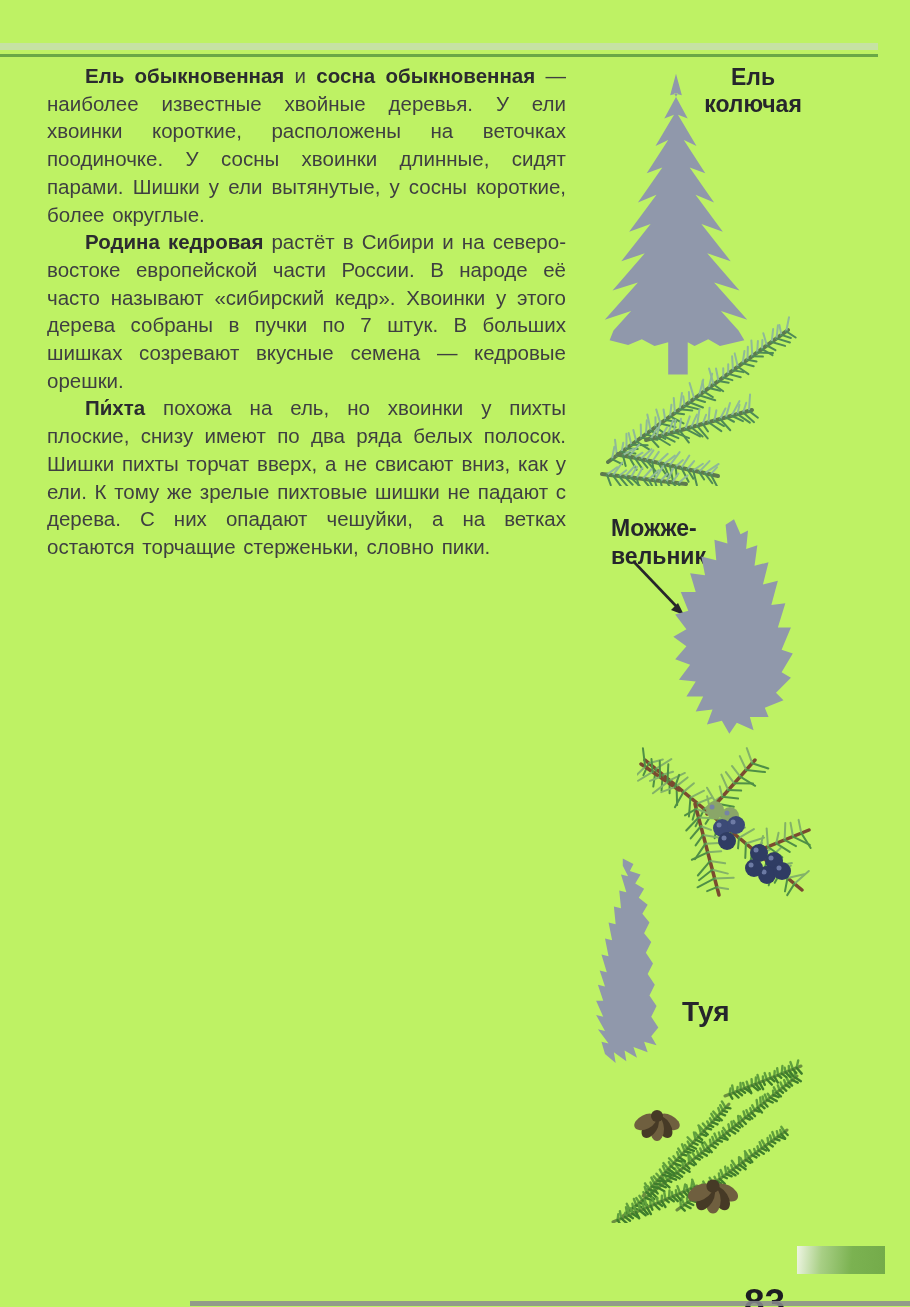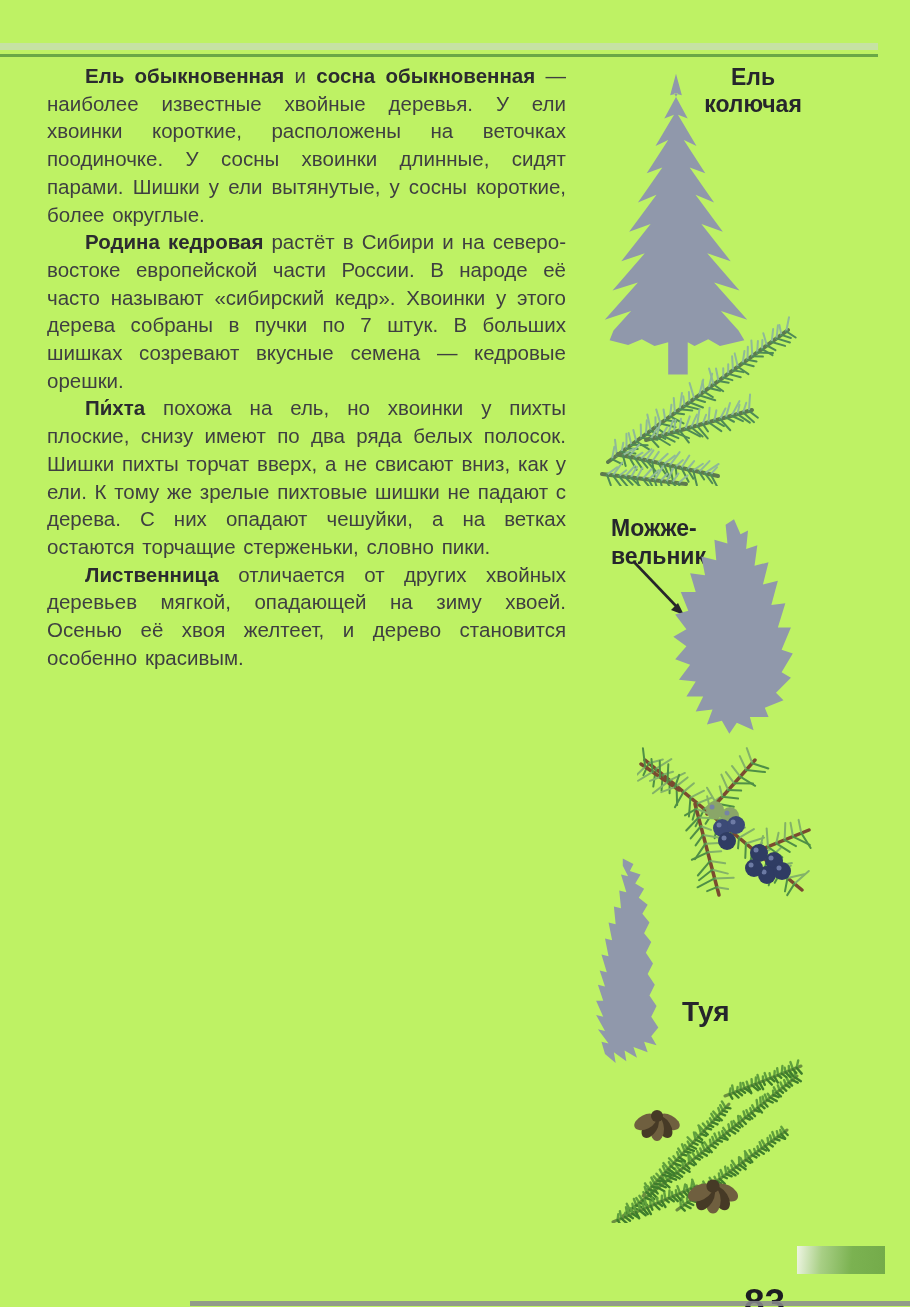--- a/index.html
+++ b/index.html
@@ -37,21 +37,20 @@
 
 <div class="page">
 
   <div class="rule-light"></div>
   <div class="rule-dark"></div>
 
   <div class="text-col" id="text-col">
       <p><b>Ель обыкновенная</b><span> и </span><b>сосна обыкновенная</b><span> — наиболее известные хвойные деревья. У ели хвоинки короткие, расположены на веточках поодиночке. У сосны хвоинки длинные, сидят парами. Шишки у ели вытянутые, у сосны короткие, более округлые.</span></p>
       <p><b>Родина кедровая</b><span> растёт в Сибири и на северо-востоке европейской части России. В народе её часто называют «сибирский кедр». Хвоинки у этого дерева собраны в пучки по 7 штук. В больших шишках созревают вкусные семена — кедровые орешки.</span></p>
       <p><b>Пи́хта</b><span> похожа на ель, но хвоинки у пихты плоские, снизу имеют по два ряда белых полосок. Шишки пихты торчат вверх, а не свисают вниз, как у ели. К тому же зрелые пихтовые шишки не падают с дерева. С них опадают чешуйки, а на ветках остаются торчащие стерженьки, словно пики.</span></p>
-      <p><b>Лиственница</b><span> отличается от других хвойных деревьев мягкой, опадающей на зиму хвоей. Осенью её хвоя желтеет, и дерево становится особенно красивым.</span></p>
     </div>
 
   <svg class="abs" style="left:593px;top:70px" width="166" height="310" viewBox="0 0 170 310">
     <path d="M85,0 L91,22 83,20 97,46 87,42 106,74 93,68 115,102 99,96 124,132 105,124
              133,162 111,154 141,192 117,184 150,222 124,214 158,252 131,243 149,263 155,273
              130,279 118,272 104,279 97,275 97,308 77,308 77,275 63,279 50,272 36,278 17,273
              21,263 39,243 12,252 46,214 20,222 53,184 29,192 59,154 37,162 65,124 46,132
              71,96 55,102 77,68 64,74 83,42 73,46 87,20 79,22 Z" fill="#9098ab"></path>
   </svg>
 

